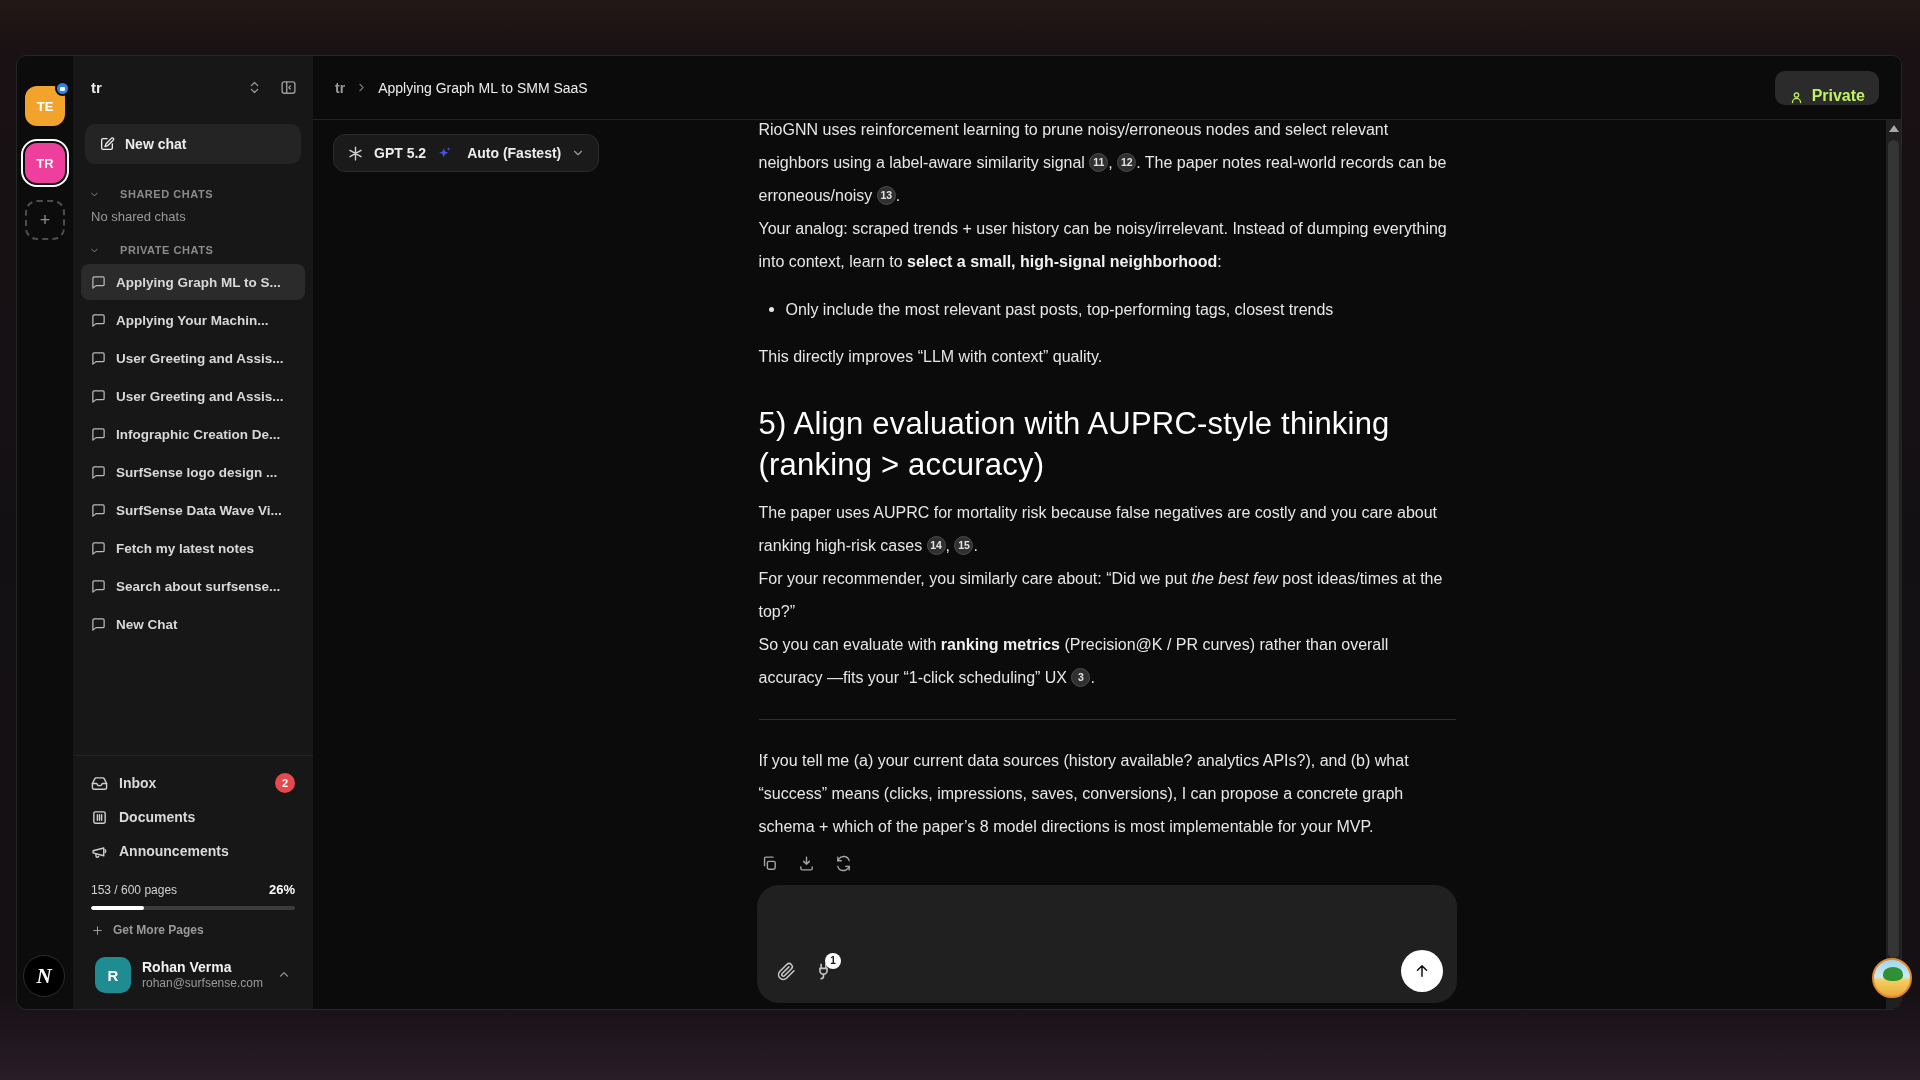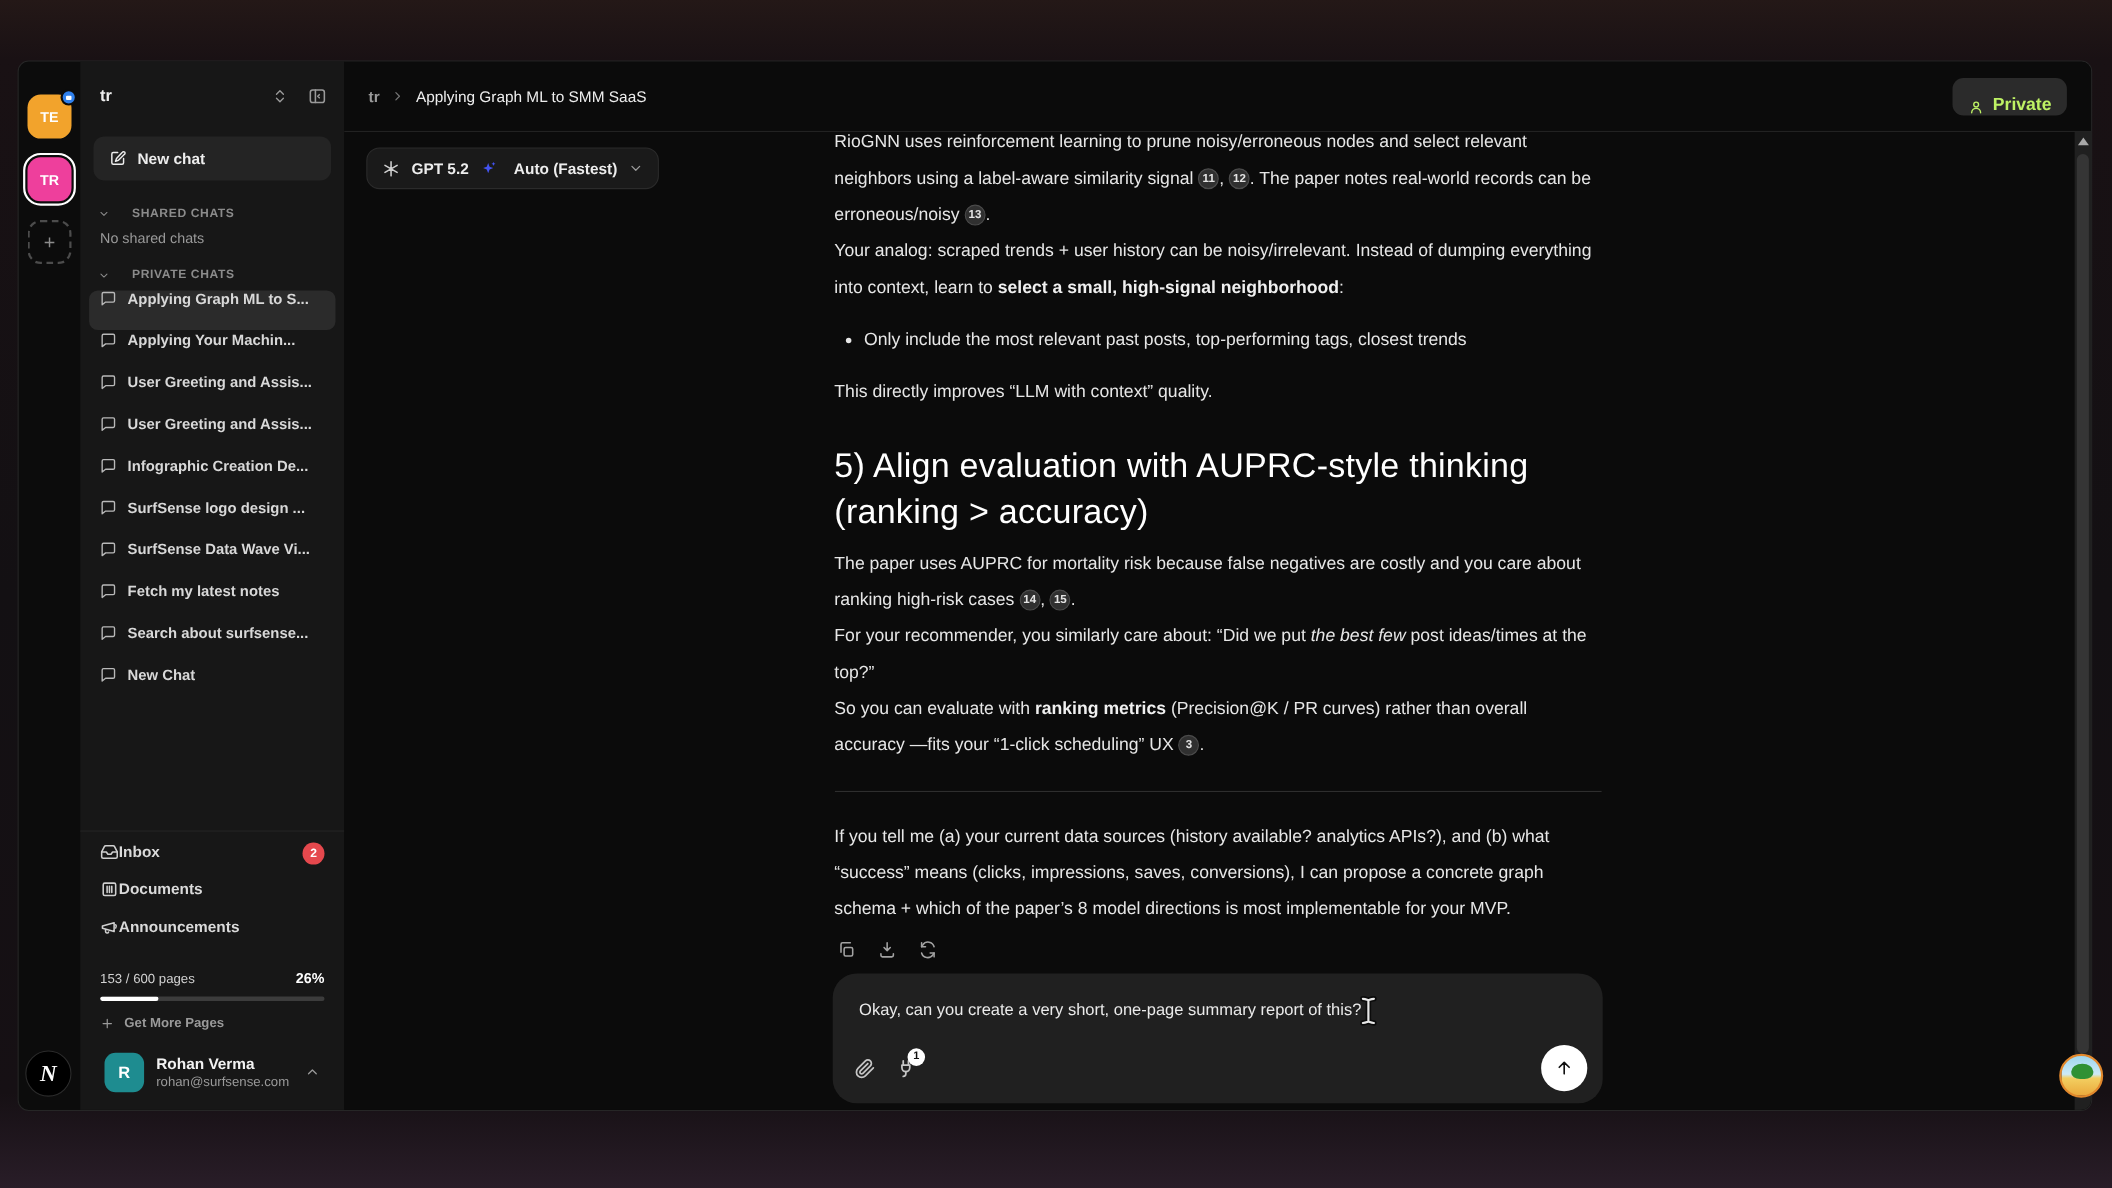--- a/index.html
+++ b/index.html
@@ -41,27 +41,27 @@
   .sb-header { height:62px; flex:none; display:flex; align-items:center; padding:0 12px 0 18px; gap:8px; }
   .org { font-weight:700; font-size:15px; color:#ededed; flex:1; }
   .sb-hbtn { color:#9a9a9a; width:26px; height:26px; display:flex; align-items:center; justify-content:center;
         border-radius:6px; cursor:pointer; }
   .new-chat { margin:6px 12px 16px; height:40px; background:#242424; border-radius:10px;
         display:flex; align-items:center; gap:10px; padding:0 14px; color:#ededed;
         font-weight:700; font-size:14px; cursor:pointer; }
   .sec-head { display:flex; align-items:center; gap:20px; color:#8b8b8b; font-size:11px; font-weight:700;
         letter-spacing:.05em; padding:8px 16px 7px; cursor:pointer; }
   .sb-empty { color:#999; font-size:13px; padding:2px 18px 12px; }
-  .chat-item { height:36px; margin:1px 8px; padding:0 10px; display:flex; gap:10px;
+  .chat-item { height:36px; margin:1px 8px; padding:0 10px; display:flex; align-items:center; gap:10px;
         border-radius:8px; color:#d8d8d8; font-size:13.5px; font-weight:600; cursor:pointer;
         white-space:nowrap; overflow:hidden; }
   .chat-item.active { background:#2b2b2b; }
   .chat-item .cic { color:#b9b9b9; flex:none; }
   .sb-bottom { margin-top:auto; border-top:1px solid #242424; padding:10px 8px 0; }
-  .nav-item { height:34px; display:flex; padding:0 10px; border-radius:8px;
+  .nav-item { height:34px; display:flex; align-items:center; gap:11px; padding:0 10px; border-radius:8px;
         color:#dadada; font-size:14px; font-weight:600; cursor:pointer; }
   .nav-item .nic { color:#cfcfcf; }
   .red-badge { margin-left:auto; min-width:20px; height:20px; border-radius:50%; background:#e5484d;
         color:#fff; font-size:11px; font-weight:700; display:flex; align-items:center; justify-content:center; }
   .usage-row { display:flex; justify-content:space-between; align-items:center; padding:14px 10px 0; }
   .usage-text { color:#d2d2d2; font-size:12px; }
   .usage-pct { color:#fff; font-size:13px; font-weight:700; }
   .progress { margin:9px 10px 0; height:4px; border-radius:2px; background:#3c3c3c; overflow:hidden; }
   .progress-fill { height:100%; background:#fff; border-radius:2px; }
   .get-more { display:flex; align-items:center; gap:9px; color:#9a9a9a; font-size:12px; font-weight:600;
@@ -383,27 +383,20 @@
                 <path d="M20 8A8 8 0 0 0 5.6 5.6L4 8"></path>
                 <path d="M4 3v5h5"></path>
                 <path d="M4 16a8 8 0 0 0 14.4 2.4L20 16"></path>
                 <path d="M20 21v-5h-5"></path>
               </svg>
           </span>
         </div>
       </div>
 
       <div class="composer">
-        <div class="composer-text">
-          <span>Okay, can you create a very short, one-page summary report of this?</span>
-          <svg class="ibeam" width="20" height="30" viewBox="0 0 20 30">
-            <path d="M5 4c3 0 4 1.2 5 1.2S12 4 15 4M10 5.2v19.6M5 26c3 0 4-1.2 5-1.2s2 1.2 5 1.2" fill="none" stroke="#0b0b0b" stroke-width="5" stroke-linecap="round"></path>
-            <path d="M5 4c3 0 4 1.2 5 1.2S12 4 15 4M10 5.2v19.6M5 26c3 0 4-1.2 5-1.2s2 1.2 5 1.2" fill="none" stroke="#e8e8e8" stroke-width="2" stroke-linecap="round"></path>
-          </svg>
-        </div>
         <div class="composer-row">
           <span class="comp-ic">
             <svg class="ic" width="19" height="19" viewBox="0 0 24 24">
                 <path d="M21.44 11.05 12.25 20.24a6 6 0 0 1-8.49-8.49l8.57-8.57A4 4 0 1 1 18 8.84l-8.59 8.57a2 2 0 0 1-2.83-2.83l8.49-8.48"></path>
               </svg>
           </span>
           <span class="comp-ic">
             <svg class="ic" width="19" height="19" viewBox="0 0 24 24">
                 <path d="M9 3v5M15 3v5"></path>
                 <path d="M7.5 8h9v3a4.5 4.5 0 0 1-9 0V8z"></path>

